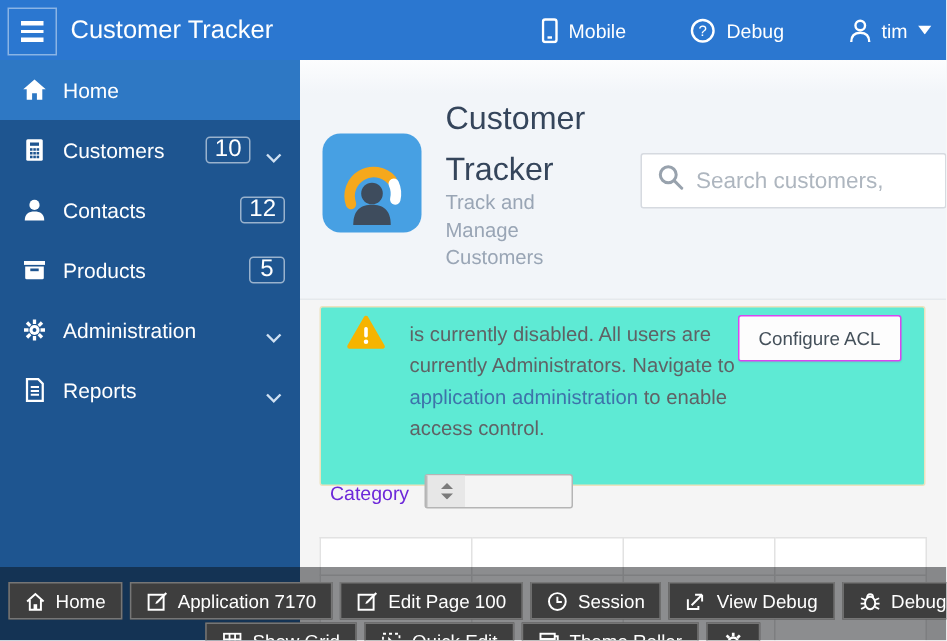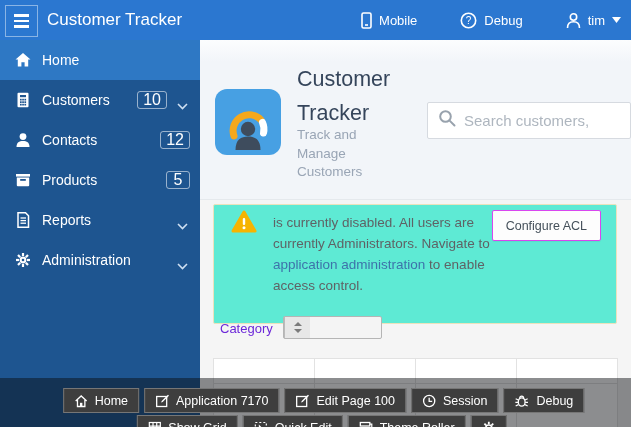--- a/index.html
+++ b/index.html
@@ -177,37 +177,20 @@
             <rect x="5.2" y="7" width="5.6" height="1.8" fill="#1e5590"></rect>
           </svg>
       </span>
       <span class="s-label">Products</span>
       <span class="badge">5</span>
     </div>
 
     <div class="side-item">
       <span class="s-icon">
         <svg width="16" height="16" viewBox="0 0 16 16">
-            <path d="M3 0.8 H10.5 L13.5 3.8 V15.2 H3 Z" fill="none" stroke="#fff" stroke-width="1.5"></path>
-            <line x1="5.5" y1="6" x2="11" y2="6" stroke="#fff" stroke-width="1.3"></line>
-            <line x1="5.5" y1="8.6" x2="11" y2="8.6" stroke="#fff" stroke-width="1.3"></line>
-            <line x1="5.5" y1="11.2" x2="11" y2="11.2" stroke="#fff" stroke-width="1.3"></line>
-          </svg>
-      </span>
-      <span class="s-label">Reports</span>
-      <span class="chev">
-        <svg width="11" height="7" viewBox="0 0 11 7">
-            <polyline points="1,1 5.5,5.5 10,1" fill="none" stroke="#cfe0f2" stroke-width="1.6"></polyline>
-          </svg>
-      </span>
-    </div>
-
-    <div class="side-item">
-      <span class="s-icon">
-        <svg width="16" height="16" viewBox="0 0 16 16">
             <g stroke="#fff" stroke-width="2.2">
               <line x1="8" y1="1" x2="8" y2="4"></line>
               <line x1="8" y1="12" x2="8" y2="15"></line>
               <line x1="1" y1="8" x2="4" y2="8"></line>
               <line x1="12" y1="8" x2="15" y2="8"></line>
               <line x1="3" y1="3" x2="5.2" y2="5.2"></line>
               <line x1="10.8" y1="10.8" x2="13" y2="13"></line>
               <line x1="13" y1="3" x2="10.8" y2="5.2"></line>
               <line x1="3" y1="13" x2="5.2" y2="10.8"></line>
             </g>
@@ -215,20 +198,37 @@
             <circle cx="8" cy="8" r="1.3" fill="#1e5590"></circle>
           </svg>
       </span>
       <span class="s-label">Administration</span>
       <span class="chev">
         <svg width="11" height="7" viewBox="0 0 11 7">
             <polyline points="1,1 5.5,5.5 10,1" fill="none" stroke="#cfe0f2" stroke-width="1.6"></polyline>
           </svg>
       </span>
     </div>
+
+    <div class="side-item">
+      <span class="s-icon">
+        <svg width="16" height="16" viewBox="0 0 16 16">
+            <path d="M3 0.8 H10.5 L13.5 3.8 V15.2 H3 Z" fill="none" stroke="#fff" stroke-width="1.5"></path>
+            <line x1="5.5" y1="6" x2="11" y2="6" stroke="#fff" stroke-width="1.3"></line>
+            <line x1="5.5" y1="8.6" x2="11" y2="8.6" stroke="#fff" stroke-width="1.3"></line>
+            <line x1="5.5" y1="11.2" x2="11" y2="11.2" stroke="#fff" stroke-width="1.3"></line>
+          </svg>
+      </span>
+      <span class="s-label">Reports</span>
+      <span class="chev">
+        <svg width="11" height="7" viewBox="0 0 11 7">
+            <polyline points="1,1 5.5,5.5 10,1" fill="none" stroke="#cfe0f2" stroke-width="1.6"></polyline>
+          </svg>
+      </span>
+    </div>
   </div>
 
   <div class="main">
 
     <div class="hero">
       <div class="app-icon">
         <svg width="66" height="66" viewBox="0 0 66 66">
           <path d="M19 47 A 16 16 0 0 1 46 31" fill="none" stroke="#f5a81c" stroke-width="7" stroke-linecap="round"></path>
           <path d="M47.5 33.5 A 16 16 0 0 1 48.5 44" fill="none" stroke="#fff" stroke-width="7" stroke-linecap="round"></path>
           <circle cx="33" cy="40" r="7.2" fill="#3e4c5d"></circle>
@@ -321,20 +321,29 @@
         <span>
             <svg width="14" height="14" viewBox="0 0 14 14">
               <circle cx="7" cy="7" r="5.6" fill="none" stroke="#fff" stroke-width="1.3"></circle>
               <path d="M7 3.8 V7.3 H10" fill="none" stroke="#fff" stroke-width="1.3"></path>
             </svg>
           </span>
         <span>Session</span>
       </button>
       <button class="dev-btn">
         <span>
+            <svg width="14" height="14" viewBox="0 0 14 14">
+              <path d="M2 5.5 V12 H9 V10" fill="none" stroke="#fff" stroke-width="1.3"></path>
+              <path d="M4.5 9.5 L11.5 2.5 M11.5 2.5 H6.8 M11.5 2.5 V7" fill="none" stroke="#fff" stroke-width="1.3"></path>
+            </svg>
+          </span>
+        <span>View Debug</span>
+      </button>
+      <button class="dev-btn">
+        <span>
             <svg width="15" height="14" viewBox="0 0 15 14">
               <ellipse cx="7.5" cy="8" rx="3.4" ry="4.2" fill="none" stroke="#fff" stroke-width="1.3"></ellipse>
               <path d="M5.5 4.5 C5.5 3 6.3 2.2 7.5 2.2 C8.7 2.2 9.5 3 9.5 4.5" fill="none" stroke="#fff" stroke-width="1.3"></path>
               <g stroke="#fff" stroke-width="1.2">
                 <line x1="4.2" y1="6" x2="1.5" y2="4.8"></line>
                 <line x1="4" y1="8.4" x2="1.2" y2="8.4"></line>
                 <line x1="4.2" y1="10.6" x2="1.5" y2="12"></line>
                 <line x1="10.8" y1="6" x2="13.5" y2="4.8"></line>
                 <line x1="11" y1="8.4" x2="13.8" y2="8.4"></line>
                 <line x1="10.8" y1="10.6" x2="13.5" y2="12"></line>

